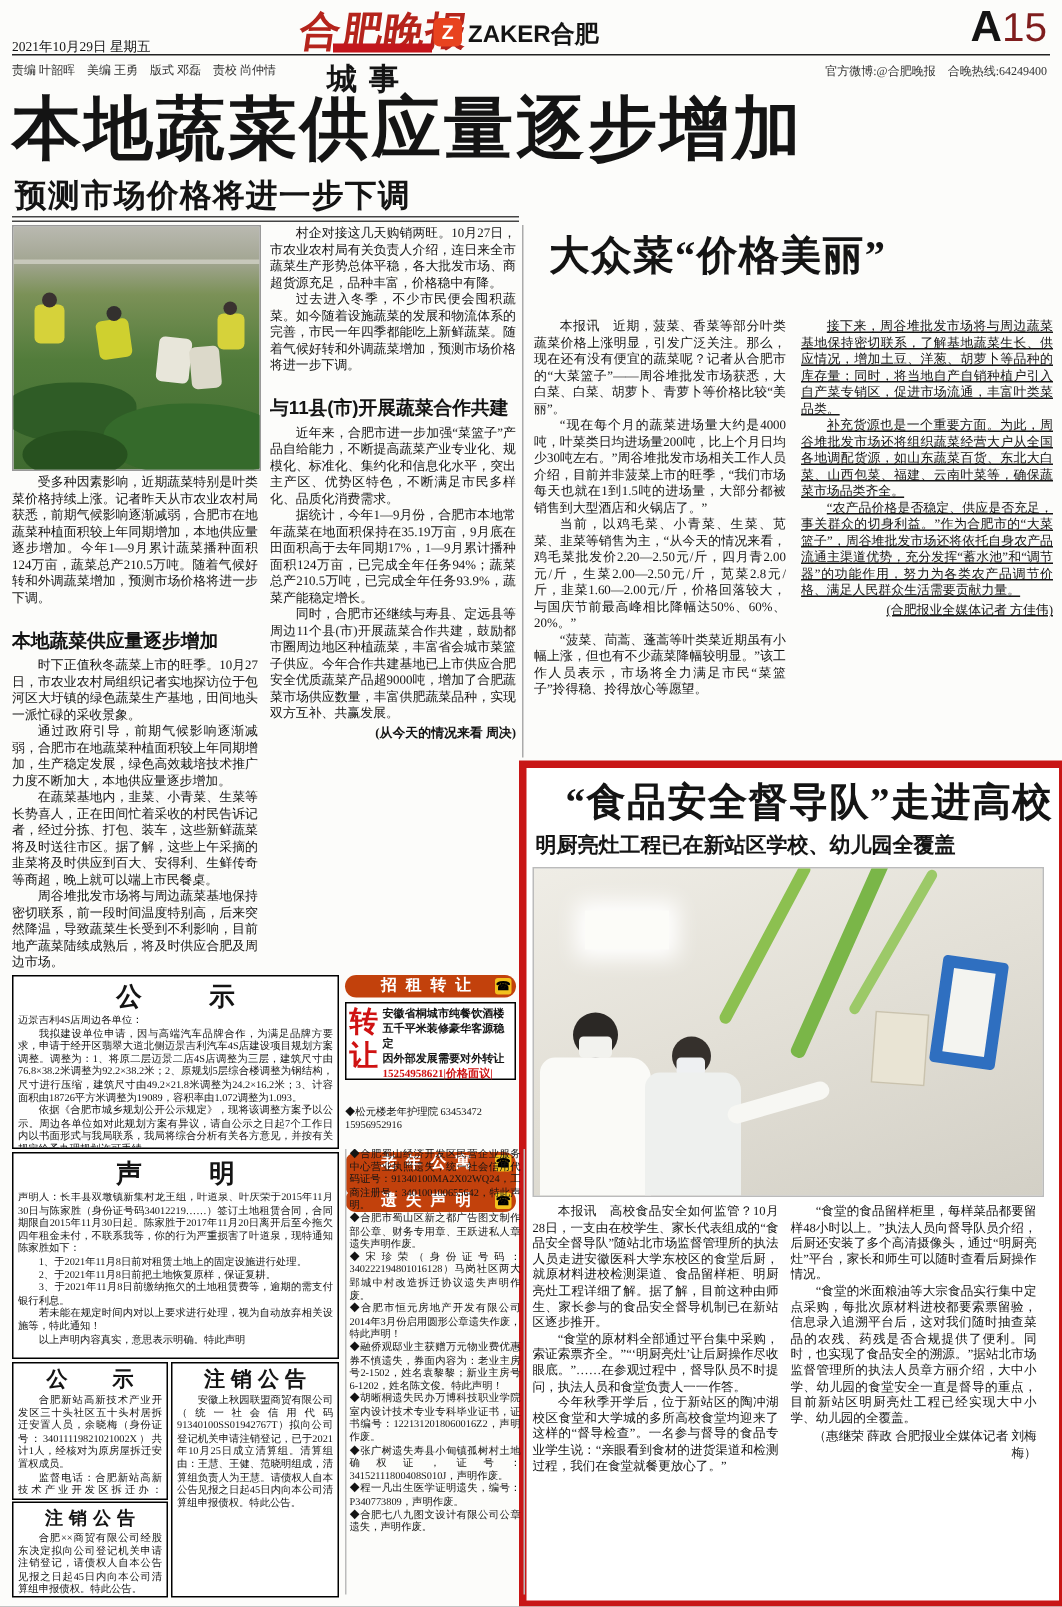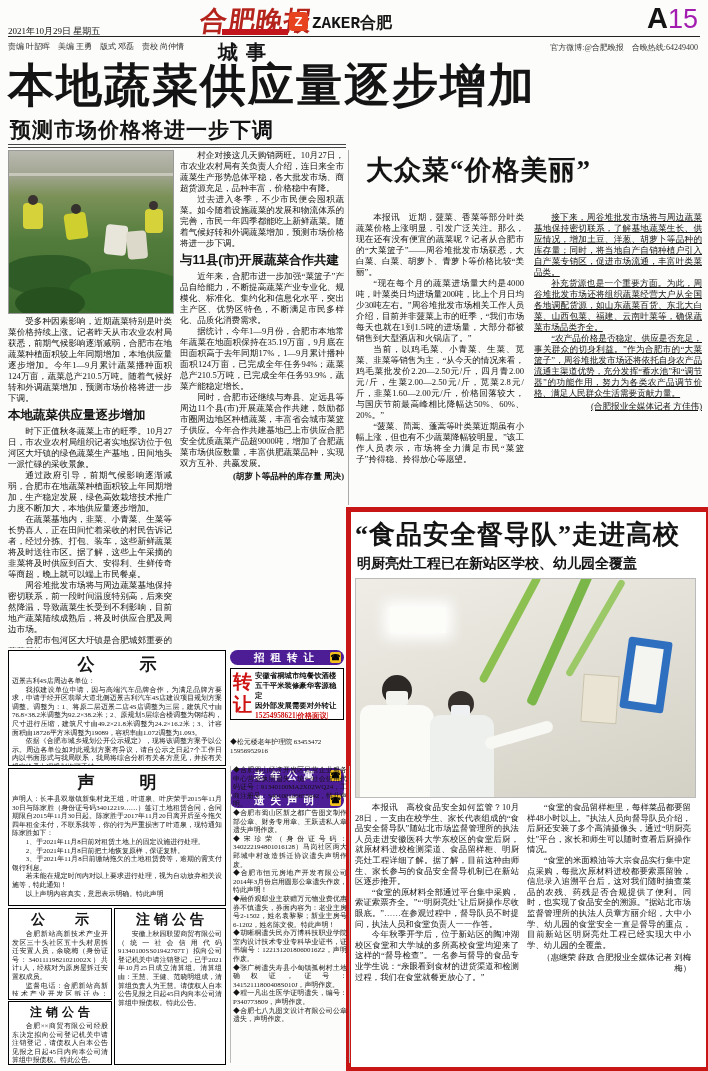--- a/index.html
+++ b/index.html
@@ -6,45 +6,45 @@
   .page{position:relative;width:708px;height:1071px;margin:0 auto;background:#fcfcfa;
         font-family:"Liberation Serif",serif;color:#141414;overflow:hidden;}
   .abs{position:absolute;}
   .j{text-align:justify;text-justify:inter-ideograph;}
   .colbox{overflow:hidden;}
   p.para{margin:0;text-indent:2em;}
   p.nofirst{margin:0;text-indent:0;}
   .small{font-size:8.6px;line-height:11px;}
   .rsmall{font-size:8.4px;line-height:10.6px;}
   .tiny{font-size:6.9px;line-height:8.6px;}
-  .sechead{font-weight:bold;font-size:12.5px;line-height:15px;margin:4px 0 3px 0;text-indent:0;
+  .sechead{font-weight:bold;font-size:12.5px;line-height:15px;margin:16px 0 3px 0;text-indent:0;
            font-family:"Liberation Sans",sans-serif;}
   .byline{text-align:right;text-indent:0;margin:2px 0 0 0;}
   .rule{background:#222;}
   .boxed{border:1px solid #000;background:#fff;}
   .boxtitle{font-weight:bold;font-size:17px;letter-spacing:14px;text-align:center;
             padding:2px 0 1px 14px;font-family:"Liberation Sans",sans-serif;}
-  .banner{background:#4c1d95;color:#fff;font-weight:bold;font-family:"Liberation Sans",sans-serif;
+  .banner{background:#c2410c;color:#fff;font-weight:bold;font-family:"Liberation Sans",sans-serif;
           font-size:10.5px;line-height:15px;text-align:center;letter-spacing:6px;border-radius:8px;
           position:relative;}
   .banner .ph{position:absolute;right:3px;top:2px;width:11px;height:11px;background:#f2c11d;
               border-radius:2px;color:#000;font-size:8px;line-height:11px;letter-spacing:0;text-align:center;}
   .headline{font-weight:900;letter-spacing:2px;}
 </style>
 </head>
 <body>
 
 <div class="page">
 
   <div class="abs" style="left:8px;top:25px;font-size:9px;">2021年10月29日 星期五</div>
   <div class="abs" style="left:200px;top:3px;font-size:27px;font-weight:bold;color:#b5241c;transform:skewX(-8deg);letter-spacing:1px;">合肥晚报</div>
   <div class="abs" style="left:289px;top:12px;width:19px;height:19px;background:#e8431f;border-radius:4px;color:#fff;font-weight:bold;font-family:'Liberation Sans',sans-serif;font-size:13px;text-align:center;line-height:19px;">Z</div>
-  <div class="abs" style="left:312px;top:13px;font-size:16px;font-weight:bold;font-family:Liberation Mono, monospace;">ZAKER合肥</div>
+  <div class="abs" style="left:312px;top:13px;font-size:16px;font-weight:bold;font-family:Liberation Sans, sans-serif;">ZAKER合肥</div>
   <div class="abs" style="right:10px;top:2px;font-family:'Liberation Sans',sans-serif;">
-    <span style="font-size:29px;font-weight:900;">A</span><span style="font-size:27px;font-weight:300;color:#a21caf;">15</span>
+    <span style="font-size:29px;font-weight:900;">A</span><span style="font-size:27px;font-weight:300;color:#7f1d1d;">15</span>
   </div>
   <div class="abs rule" style="left:8px;top:36px;width:692px;height:1px;"></div>
   <div class="abs" style="left:222px;top:29px;width:66px;height:6px;background:#c3161c;"></div>
   <div class="abs" style="left:8px;top:41px;font-size:8px;color:#333;">责编 叶韶晖　美编 王勇　版式 邓磊　责校 尚仲情</div>
   <div class="abs" style="left:218px;top:39px;font-size:20px;font-weight:900;letter-spacing:8px;font-family:'Liberation Sans',sans-serif;">城事</div>
   <div class="abs" style="right:10px;top:42px;font-size:8px;color:#333;">官方微博:@合肥晚报　合晚热线:64249400</div>
 
   <div class="abs headline" style="left:8px;top:60px;width:695px;font-size:46px;line-height:52px;">本地蔬菜供应量逐步增加</div>
   <div class="abs" style="left:10px;top:116px;font-size:21px;font-weight:600;letter-spacing:1px;">预测市场价格将进一步下调</div>
   <div class="abs" style="left:8px;top:144px;width:338px;height:2px;border-top:1px solid #444;border-bottom:1px solid #444;"></div>
@@ -73,41 +73,41 @@
     <p class="para">周谷堆批发市场将与周边蔬菜基地保持密切联系，前一段时间温度特别高，后来突然降温，导致蔬菜生长受到不利影响，目前地产蔬菜陆续成熟后，将及时供应合肥及周边市场。</p>
     <p class="para">合肥市包河区大圩镇是合肥城郊重要的蔬菜基地。</p>
   </div>
   <div class="abs colbox small j" style="left:180px;top:150px;width:164px;height:498px;">
     <p class="para">村企对接这几天购销两旺。10月27日，市农业农村局有关负责人介绍，连日来全市蔬菜生产形势总体平稳，各大批发市场、商超货源充足，品种丰富，价格稳中有降。</p>
     <p class="para">过去进入冬季，不少市民便会囤积蔬菜。如今随着设施蔬菜的发展和物流体系的完善，市民一年四季都能吃上新鲜蔬菜。随着气候好转和外调蔬菜增加，预测市场价格将进一步下调。</p>
     <p class="sechead">与11县(市)开展蔬菜合作共建</p>
     <p class="para">近年来，合肥市进一步加强“菜篮子”产品自给能力，不断提高蔬菜产业专业化、规模化、标准化、集约化和信息化水平，突出主产区、优势区特色，不断满足市民多样化、品质化消费需求。</p>
     <p class="para">据统计，今年1—9月份，合肥市本地常年蔬菜在地面积保持在35.19万亩，9月底在田面积高于去年同期17%，1—9月累计播种面积124万亩，已完成全年任务94%；蔬菜总产210.5万吨，已完成全年任务93.9%，蔬菜产能稳定增长。</p>
     <p class="para">同时，合肥市还继续与寿县、定远县等周边11个县(市)开展蔬菜合作共建，鼓励都市圈周边地区种植蔬菜，丰富省会城市菜篮子供应。今年合作共建基地已上市供应合肥安全优质蔬菜产品超9000吨，增加了合肥蔬菜市场供应数量，丰富供肥蔬菜品种，实现双方互补、共赢发展。</p>
-    <p class="byline" style="font-weight:bold;">(胡萝卜等品种的库存量 周决)</p>
+    <p class="byline" style="font-weight:bold;">(从今天的情况来看 周决)</p>
   </div>
 
   <div class="abs" style="left:348px;top:150px;width:1px;height:355px;background:#aaa;"></div>
 
   <div class="abs" style="left:366px;top:152px;font-size:27px;font-weight:900;letter-spacing:1px;">大众菜“价格美丽”</div>
   <div class="abs colbox small j" style="left:356px;top:212px;width:168px;height:292px;">
     <p class="para">本报讯　近期，菠菜、香菜等部分叶类蔬菜价格上涨明显，引发广泛关注。那么，现在还有没有便宜的蔬菜呢？记者从合肥市的“大菜篮子”——周谷堆批发市场获悉，大白菜、白菜、胡萝卜、青萝卜等价格比较“美丽”。</p>
     <p class="para">“现在每个月的蔬菜进场量大约是4000吨，叶菜类日均进场量200吨，比上个月日均少30吨左右。”周谷堆批发市场相关工作人员介绍，目前并非菠菜上市的旺季，“我们市场每天也就在1到1.5吨的进场量，大部分都被销售到大型酒店和火锅店了。”</p>
     <p class="para">当前，以鸡毛菜、小青菜、生菜、苋菜、韭菜等销售为主，“从今天的情况来看，鸡毛菜批发价2.20—2.50元/斤，四月青2.00元/斤，生菜2.00—2.50元/斤，苋菜2.8元/斤，韭菜1.60—2.00元/斤，价格回落较大，与国庆节前最高峰相比降幅达50%、60%、20%。”</p>
     <p class="para">“菠菜、茼蒿、蓬蒿等叶类菜近期虽有小幅上涨，但也有不少蔬菜降幅较明显。”该工作人员表示，市场将全力满足市民“菜篮子”拎得稳、拎得放心等愿望。</p>
   </div>
   <div class="abs colbox small j" style="left:534px;top:212px;width:168px;height:292px;text-decoration:underline;">
     <p class="para">接下来，周谷堆批发市场将与周边蔬菜基地保持密切联系，了解基地蔬菜生长、供应情况，增加土豆、洋葱、胡萝卜等品种的库存量；同时，将当地自产自销种植户引入自产菜专销区，促进市场流通，丰富叶类菜品类。</p>
     <p class="para">补充货源也是一个重要方面。为此，周谷堆批发市场还将组织蔬菜经营大户从全国各地调配货源，如山东蔬菜百货、东北大白菜、山西包菜、福建、云南叶菜等，确保蔬菜市场品类齐全。</p>
     <p class="para">“农产品价格是否稳定、供应是否充足，事关群众的切身利益。”作为合肥市的“大菜篮子”，周谷堆批发市场还将依托自身农产品流通主渠道优势，充分发挥“蓄水池”和“调节器”的功能作用，努力为各类农产品调节价格、满足人民群众生活需要贡献力量。</p>
     <p class="byline">(合肥报业全媒体记者 方佳伟)</p>
   </div>
 
   <div class="abs" style="left:346px;top:507px;width:347px;height:549px;border:5px solid #c81616;background:#fff;padding:3px 4px;">
-    <div style="font-size:26px;font-weight:900;letter-spacing:1px;margin-top:2px;">“食品安全督导队”走进高校</div>
+    <div style="font-size:26px;font-weight:900;letter-spacing:1px;margin-top:2px;text-align:right;">“食品安全督导队”走进高校</div>
     <div style="font-size:14px;font-weight:600;margin:3px 0 5px 2px;">明厨亮灶工程已在新站区学校、幼儿园全覆盖</div>
     <div style="position:relative;width:339px;height:218px;border:1px solid #bbb;overflow:hidden;background:linear-gradient(160deg,#efede6 0%,#e3e0d7 45%,#d3d0c6 100%);">
       <div class="abs" style="left:34px;top:28px;width:56px;height:26px;background:#fcfcf8;box-shadow:0 0 14px 6px #ffffff;"></div>
       <div class="abs" style="left:150px;top:-10px;width:8px;height:120px;background:#8cc050;transform:rotate(28deg);border-radius:4px;"></div>
       <div class="abs" style="left:200px;top:-18px;width:10px;height:150px;background:#7ab648;transform:rotate(24deg);border-radius:4px;"></div>
       <div class="abs" style="left:236px;top:-6px;width:7px;height:110px;background:#9cc968;transform:rotate(30deg);border-radius:4px;"></div>
       <div class="abs" style="left:268px;top:60px;width:44px;height:72px;background:#2f6fc0;border-radius:3px;transform:rotate(8deg);"></div>
       <div class="abs" style="left:276px;top:68px;width:28px;height:56px;background:#f4f4f0;transform:rotate(8deg);"></div>
       <div class="abs" style="left:226px;top:96px;width:34px;height:46px;background:#e9e4d4;border:1px solid #c9c2ae;transform:rotate(4deg);"></div>
       <div class="abs" style="left:26px;top:96px;width:30px;height:30px;background:#2b2825;border-radius:50%;"></div>

